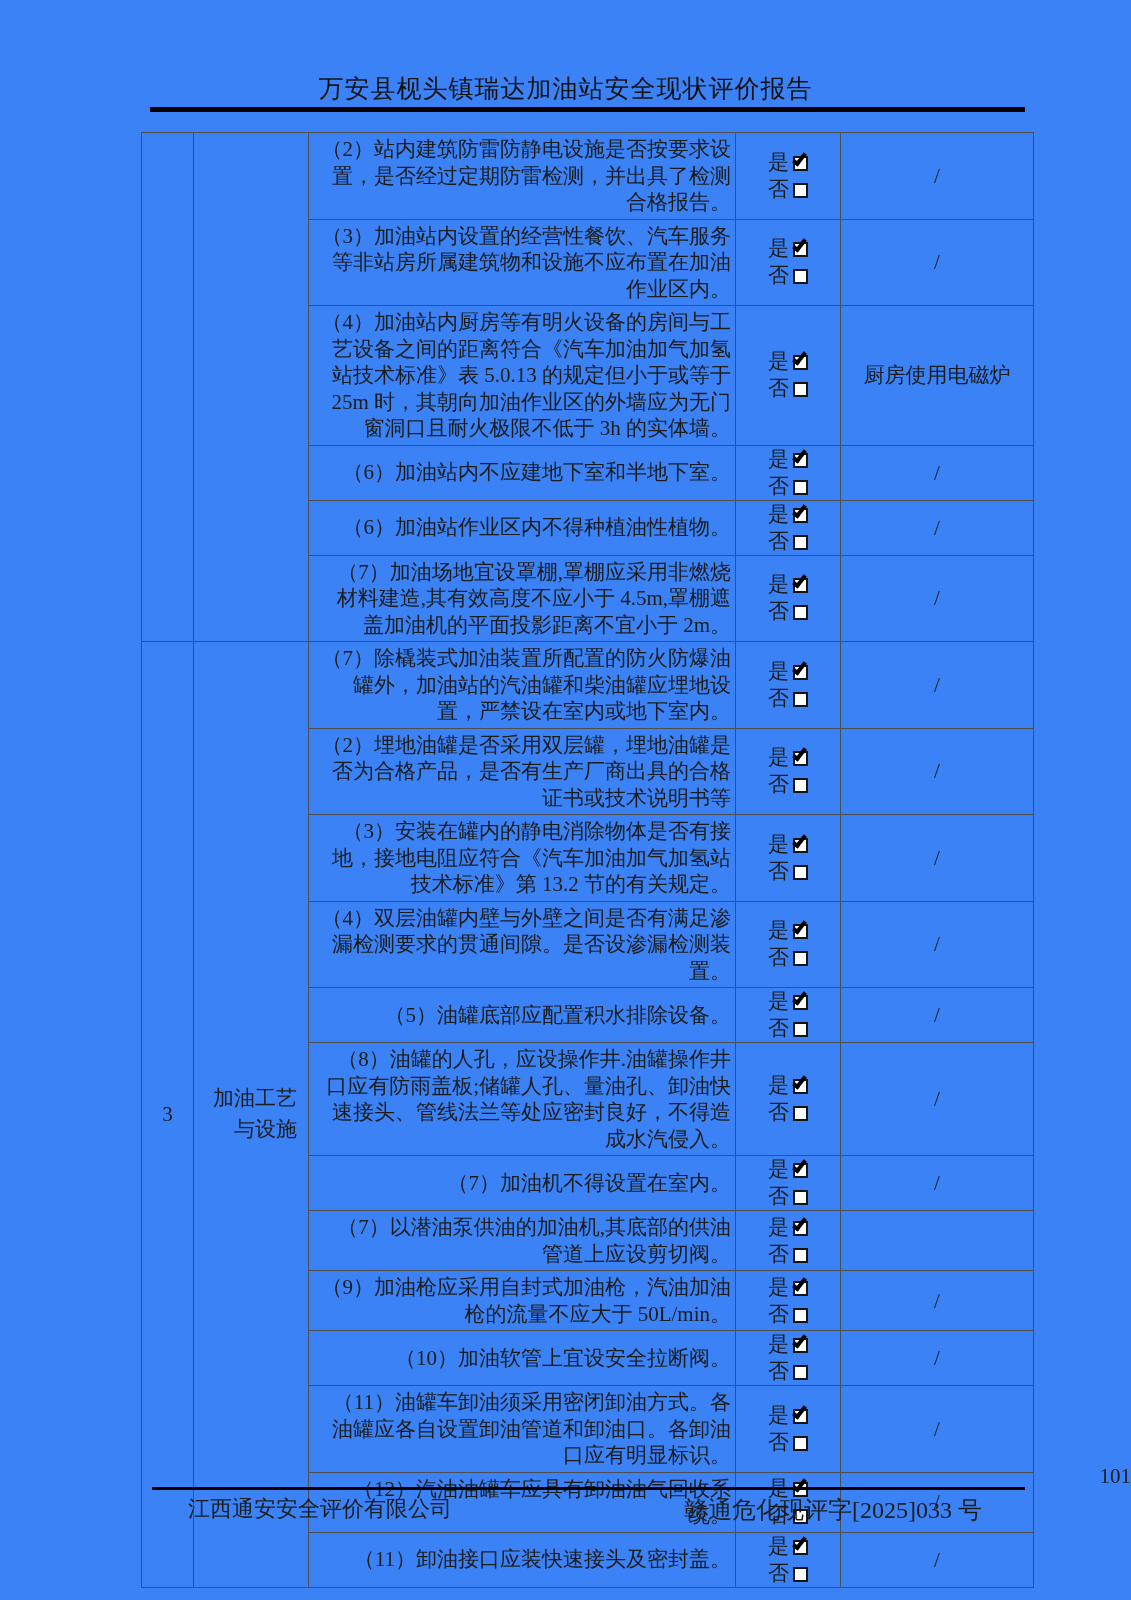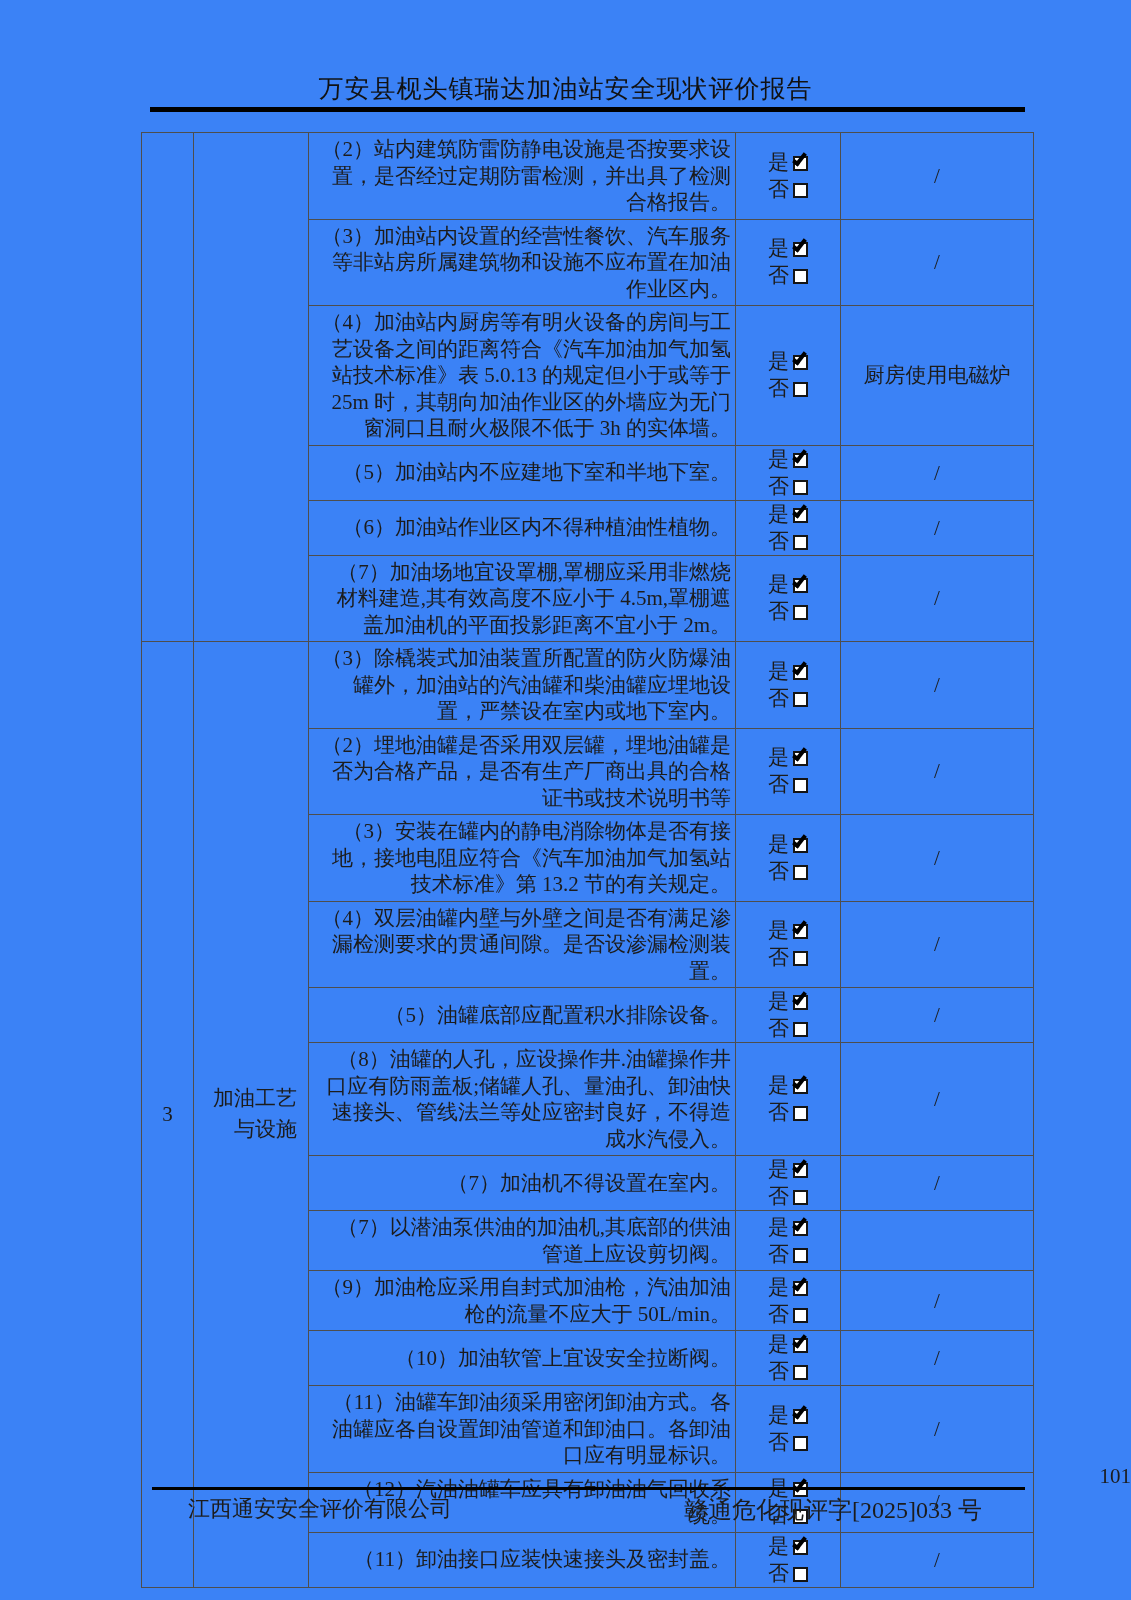--- a/index.html
+++ b/index.html
@@ -83,21 +83,21 @@
       </tr>
       <tr style="height:133px">
         <td class="c-item">（4）加油站内厨房等有明火设备的房间与工艺设备之间的距离符合《汽车加油加气加氢站技术标准》表 5.0.13 的规定但小于或等于 25m 时，其朝向加油作业区的外墙应为无门窗洞口且耐火极限不低于 3h 的实体墙。</td>
         <td class="c-check">
           <div class="chk"><div class="chk-line"><span>是</span><span class="box"><span class="tick"></span></span></div>
           <div class="chk-line"><span>否</span><span class="box"></span></div></div>
         </td>
         <td class="c-remark">厨房使用电磁炉</td>
       </tr>
       <tr style="height:52px">
-        <td class="c-item">（5）加油站内不应建地下室和半地下室。</td>
+        <td class="c-item">（6）加油站内不应建地下室和半地下室。</td>
         <td class="c-check">
           <div class="chk"><div class="chk-line"><span>是</span><span class="box"><span class="tick"></span></span></div>
           <div class="chk-line"><span>否</span><span class="box"></span></div></div>
         </td>
         <td class="c-remark">/</td>
       </tr>
       <tr style="height:55px">
         <td class="c-item">（6）加油站作业区内不得种植油性植物。</td>
         <td class="c-check">
           <div class="chk"><div class="chk-line"><span>是</span><span class="box"><span class="tick"></span></span></div>
@@ -110,21 +110,21 @@
         <td class="c-check">
           <div class="chk"><div class="chk-line"><span>是</span><span class="box"><span class="tick"></span></span></div>
           <div class="chk-line"><span>否</span><span class="box"></span></div></div>
         </td>
         <td class="c-remark">/</td>
       </tr>
 
       <tr style="height:80px">
         <td class="c-num" rowspan="13">3</td>
         <td class="c-cat" rowspan="13">加油工艺与设施</td>
-        <td class="c-item">（3）除橇装式加油装置所配置的防火防爆油罐外，加油站的汽油罐和柴油罐应埋地设置，严禁设在室内或地下室内。</td>
+        <td class="c-item">（7）除橇装式加油装置所配置的防火防爆油罐外，加油站的汽油罐和柴油罐应埋地设置，严禁设在室内或地下室内。</td>
         <td class="c-check">
           <div class="chk"><div class="chk-line"><span>是</span><span class="box"><span class="tick"></span></span></div>
           <div class="chk-line"><span>否</span><span class="box"></span></div></div>
         </td>
         <td class="c-remark">/</td>
       </tr>
       <tr style="height:81px">
         <td class="c-item">（2）埋地油罐是否采用双层罐，埋地油罐是否为合格产品，是否有生产厂商出具的合格证书或技术说明书等</td>
         <td class="c-check">
           <div class="chk"><div class="chk-line"><span>是</span><span class="box"><span class="tick"></span></span></div>

